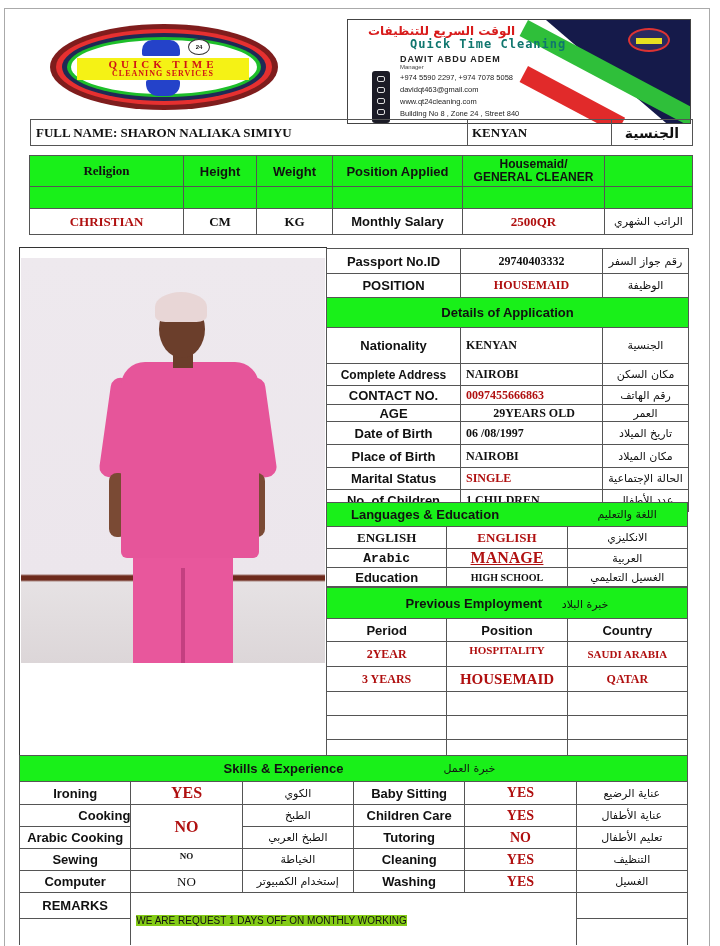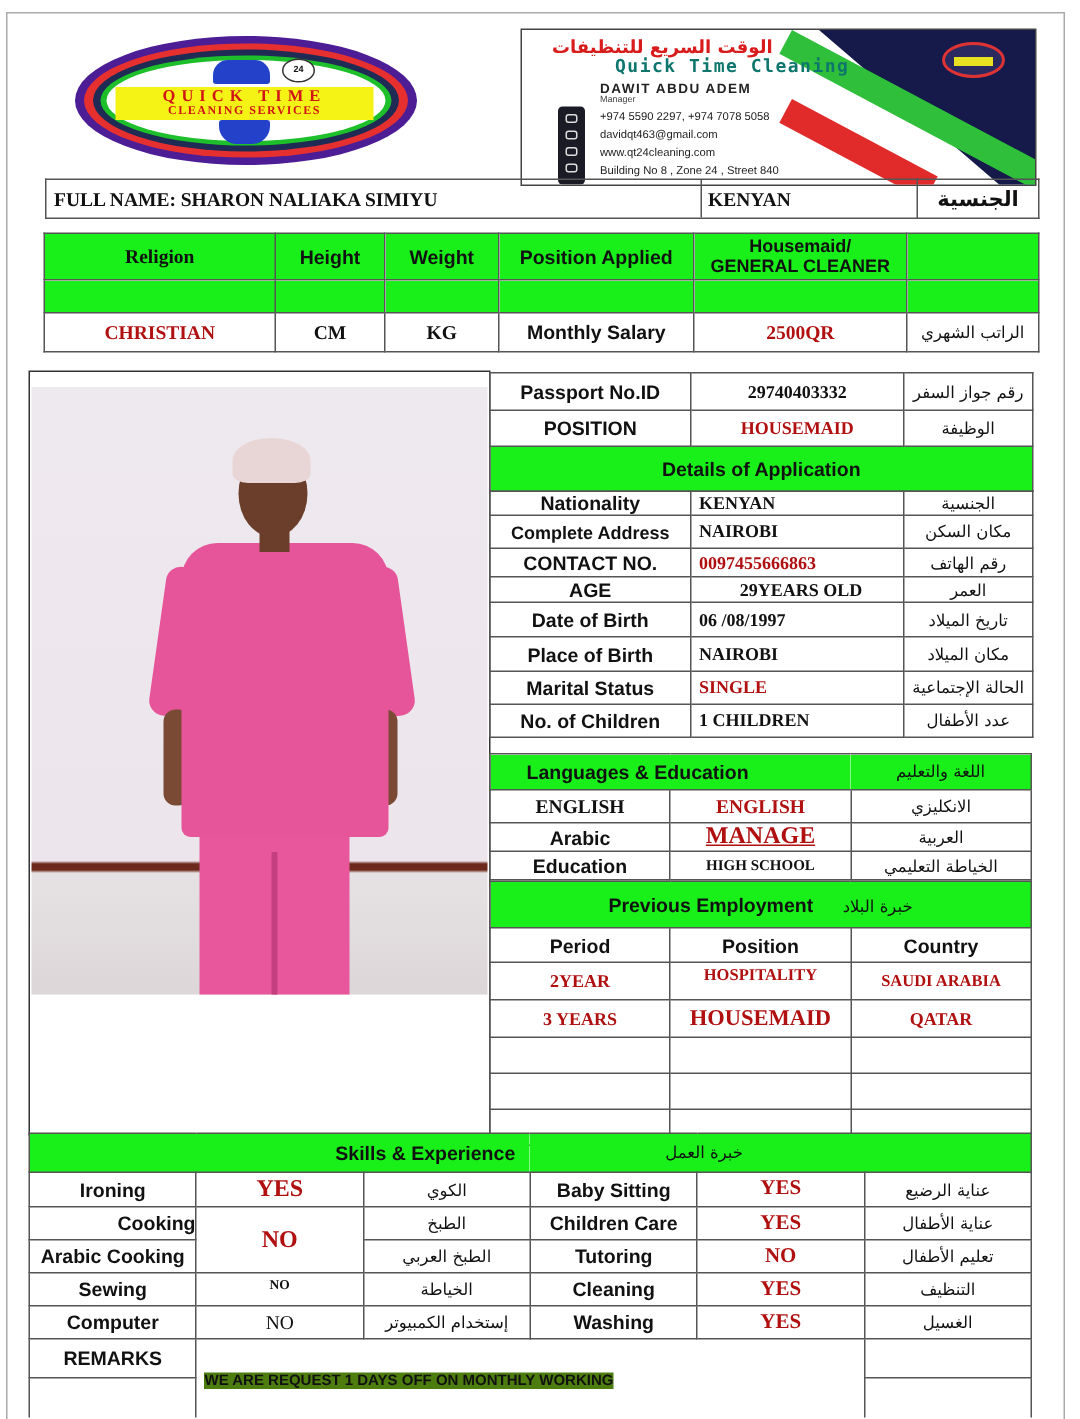--- a/index.html
+++ b/index.html
@@ -9,21 +9,21 @@
   .frame { position: absolute; left: 4px; top: 8px; width: 706px; height: 940px; border-left: 1px solid #aaa; border-right: 1px solid #aaa; border-top: 1px solid #aaa; }
   .serif { font-family: "Liberation Serif", "DejaVu Serif", serif; }
   .red { color: #b01010; }
   .green { background: #19f019; }
   table { border-collapse: collapse; position: absolute; table-layout: fixed; }
   td { border: 1px solid #555; text-align: center; vertical-align: middle; overflow: hidden; white-space: nowrap; }
   .b { font-weight: bold; }
   .ar { font-family: "DejaVu Sans", sans-serif; font-size: 11px; direction: rtl; }
 
   
-  .logo { left: 50px; top: 24px; width: 228px; height: 86px; border-radius: 50%; background: #4c1d95; }
+  .logo { left: 50px; top: 24px; width: 228px; height: 86px; border-radius: 50%; background: #7f1d1d; }
   .logo .r1 { position:absolute; left:6px; top:5px; right:6px; bottom:5px; border-radius:50%; background:#e63030; }
   .logo .r2 { position:absolute; left:12px; top:9px; right:12px; bottom:9px; border-radius:50%; background:#1f2a55; }
   .logo .r3 { position:absolute; left:17px; top:13px; right:17px; bottom:13px; border-radius:50%; background:#1dbf2a; }
   .logo .r4 { position:absolute; left:21px; top:16px; right:21px; bottom:16px; border-radius:50%; background:#ffffff; }
   .logo .band { position:absolute; left:27px; top:34px; width:172px; height:22px; background:#f5f215; text-align:center; line-height:10px; font-family:"Liberation Serif", serif; font-weight:bold; color:#d01515; }
   .logo .band .l1 { font-size:11px; letter-spacing:4px; display:block; padding-top:1px; }
   .logo .band .l2 { font-size:8px; letter-spacing:1px; display:block; }
   .logo .figure { position:absolute; left:92px; top:16px; width:38px; height:16px; background:#2442c9; border-radius:10px 10px 2px 2px; }
   .logo .figure2 { position:absolute; left:96px; top:56px; width:34px; height:16px; background:#2442c9; border-radius:2px 2px 12px 12px; }
   .logo .badge24 { position:absolute; left:138px; top:15px; width:22px; height:16px; border-radius:50%; border:1px solid #333; font-size:6px; text-align:center; line-height:14px; font-weight:bold; background:#fff; }
@@ -169,21 +169,21 @@
     <td class="ar">الوظيفة</td>
   </tr>
   <tr class="green" style="height:30px">
     <td colspan="3" class="b" style="font-size:13px;">Details of Application</td>
   </tr>
 </tbody>
   </table>
 
 <table style="left:326px;top:327px;width:362px;">
   <tbody>
-      <tr style="height:16px">
+      <tr style="height:36px">
     <td class="b" style="width:134px;font-size:13px;">Nationality</td>
     <td class="serif b" style="width:142px;font-size:12px;text-align:left;padding-left:5px;">KENYAN</td>
     <td class="ar" style="width:86px;">الجنسية</td>
   </tr>
   <tr style="height:22px">
     <td class="b" style="font-size:12px;">Complete Address</td>
     <td class="serif b" style="font-size:12px;text-align:left;padding-left:5px;">NAIROBI</td>
     <td class="ar">مكان السكن</td>
   </tr>
   <tr style="height:19px">
@@ -224,28 +224,28 @@
       <tr class="green" style="height:24px">
     <td colspan="2" class="b" style="font-size:13px;border-right:none;text-align:left;padding-left:24px;">Languages &amp; Education</td>
     <td class="ar" style="border-left:none;">اللغة والتعليم</td>
   </tr>
   <tr style="height:22px">
     <td class="serif b" style="width:109px;font-size:13px;">ENGLISH</td>
     <td class="serif b red" style="width:158px;font-size:13px;">ENGLISH</td>
     <td class="ar" style="width:95px;">الانكليزي</td>
   </tr>
   <tr style="height:19px">
-    <td class="b" style="font-size:13px;">Arabic</td>
+    <td class="b" style="font-size:13px;font-family:Liberation Mono, monospace;">Arabic</td>
     <td class="serif b red" style="font-size:16px;text-decoration:underline;">MANAGE</td>
     <td class="ar">العربية</td>
   </tr>
   <tr style="height:19px">
     <td class="b" style="font-size:13px;">Education</td>
     <td class="serif b" style="font-size:10px;">HIGH SCHOOL</td>
-    <td class="ar">الخياطة التعليمي</td>
+    <td class="ar">الغسيل التعليمي</td>
   </tr>
 </tbody>
   </table>
 
 <table style="left:326px;top:587px;width:362px;">
   <tbody>
       <tr class="green" style="height:31px">
     <td colspan="3" class="b" style="font-size:13px;">
       <span>Previous Employment</span>
       <span class="ar" style="margin-left:16px;font-weight:normal;">خبرة البلاد</span>
@@ -325,21 +325,21 @@
     <td class="b" style="font-size:13px;">Computer</td>
     <td class="serif" style="font-size:13px;">NO</td>
     <td class="ar">إستخدام الكمبيوتر</td>
     <td class="b" style="font-size:13px;">Washing</td>
     <td class="serif b red" style="font-size:14px;">YES</td>
     <td class="ar">الغسيل</td>
   </tr>
   <tr style="height:26px">
     <td class="b" style="font-size:13px;">REMARKS</td>
     <td colspan="4" rowspan="2" style="text-align:left;padding-left:5px;border-bottom:none;">
-      <span style="background:#4d7c0f;font-weight:bold;font-size:10px;font-family:'Liberation Sans',sans-serif;">WE ARE REQUEST 1 DAYS OFF ON MONTHLY WORKING</span>
+      <span style="background:#84cc16;font-weight:normal;font-size:10px;font-family:'Liberation Sans',sans-serif;">WE ARE REQUEST 1 DAYS OFF ON MONTHLY WORKING</span>
     </td>
     <td></td>
   </tr>
   <tr style="height:26px">
     <td style="border-bottom:none;"></td>
     <td style="border-bottom:none;"></td>
   </tr>
 </tbody>
   </table>
 

